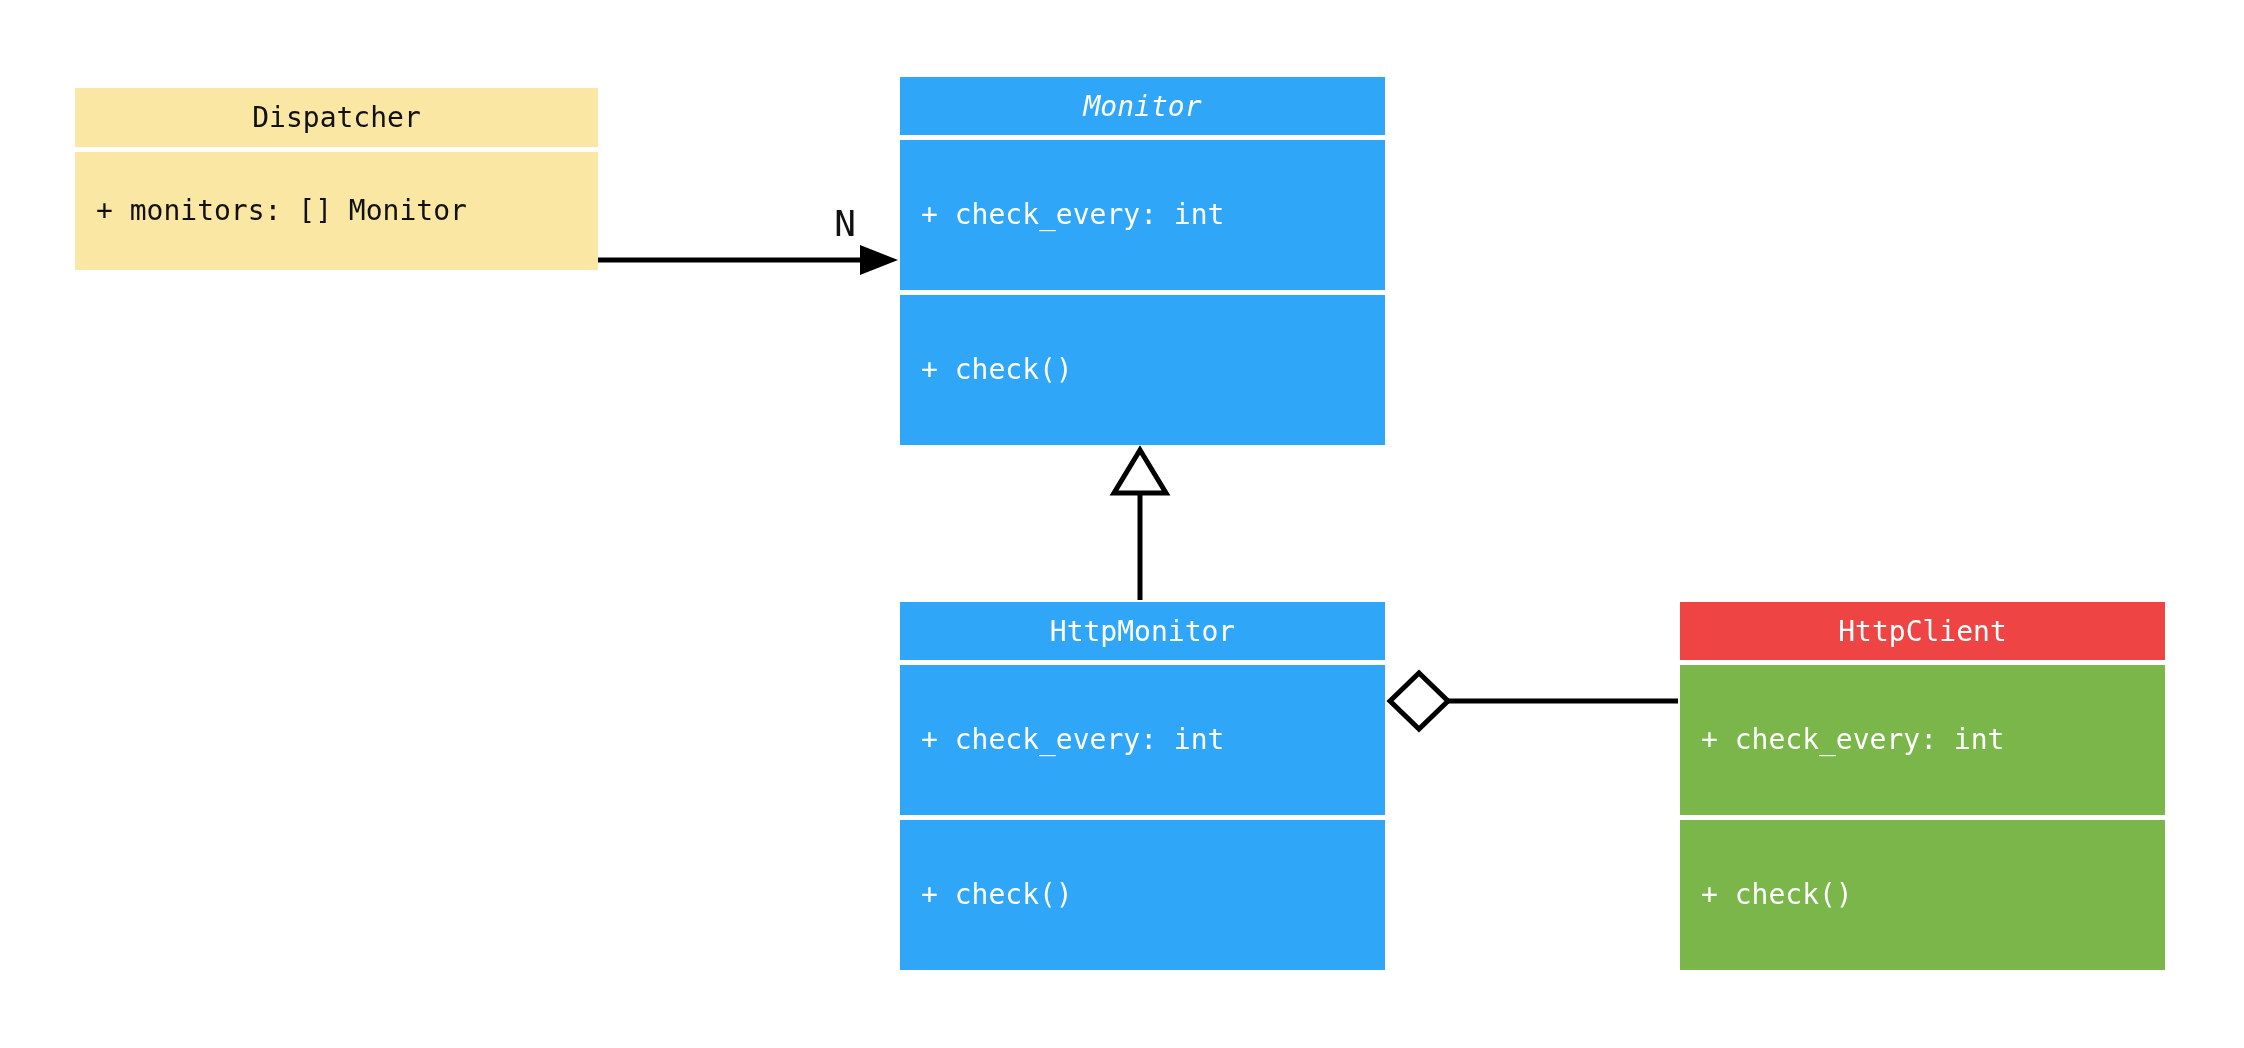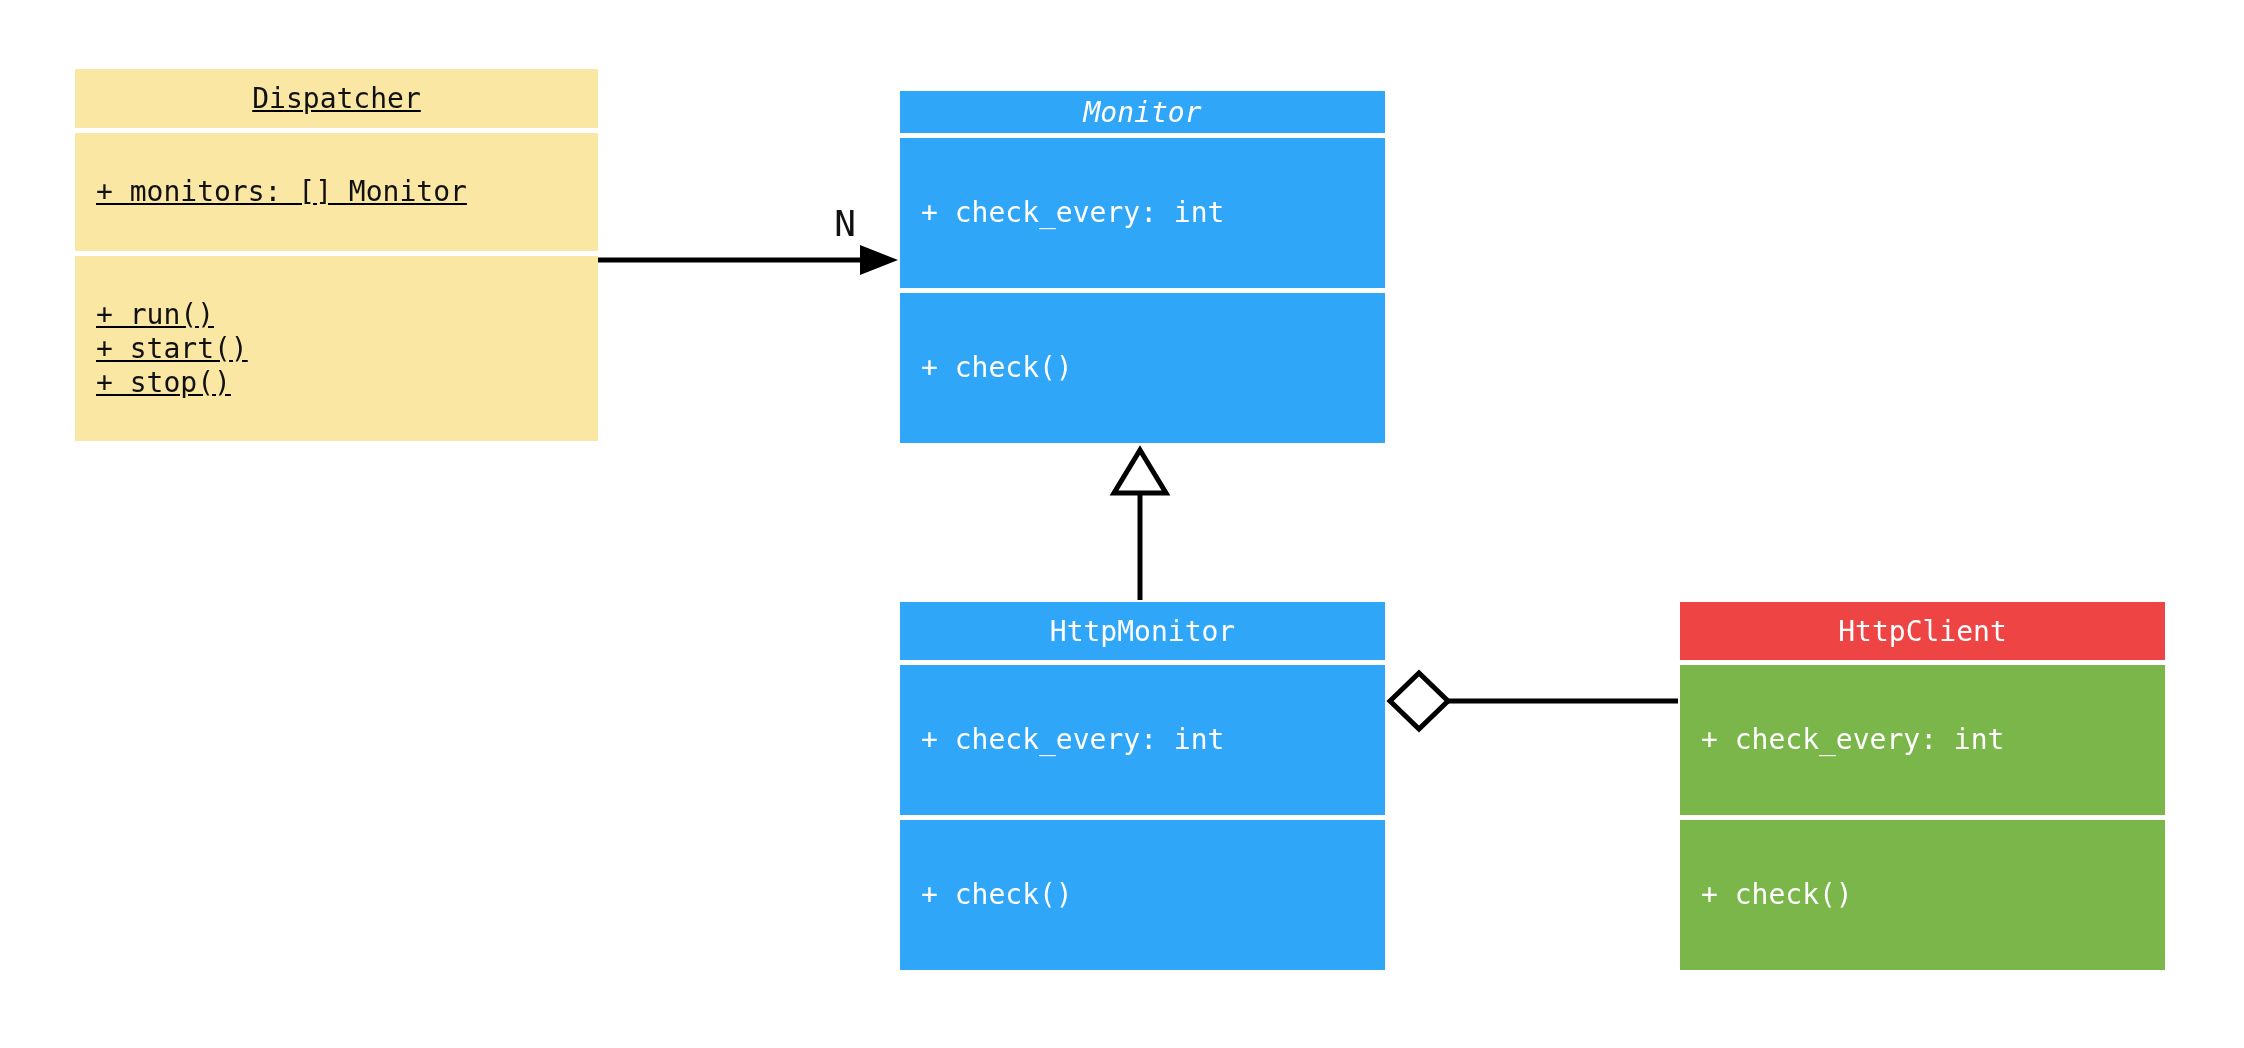--- a/index.html
+++ b/index.html
@@ -54,27 +54,27 @@
     display: flex;
     flex-direction: column;
     justify-content: center;
     padding-left: 21px;
   }
   .memline {
     line-height: 34px;
     white-space: pre;
   }
   
-  #box-dispatcher { left: 75px;  top: 69px;  width: 523px; text-decoration: underline; }
+  #box-dispatcher { left: 75px;  top: 88px;  width: 523px; }
   #box-dispatcher .title   { height: 59px; }
   #box-dispatcher .attrs   { height: 118px; }
   #box-dispatcher .methods { height: 185px; }
   
   #box-monitor { left: 900px; top: 77px; width: 485px; }
-  #box-monitor .title   { height: 42px; font-style: italic; margin-top: 14px; }
+  #box-monitor .title   { height: 58px; font-style: italic; }
   #box-monitor .attrs   { height: 150px; }
   #box-monitor .methods { height: 150px; }
   
   #box-httpmonitor { left: 900px; top: 602px; width: 485px; }
   #box-httpmonitor .title   { height: 58px; }
   #box-httpmonitor .attrs   { height: 150px; }
   #box-httpmonitor .methods { height: 150px; }
   
   #box-httpclient { left: 1680px; top: 602px; width: 485px; }
   #box-httpclient .title   { height: 58px; }
@@ -112,25 +112,20 @@
     </g>
   </svg>
 
   <div class="mult-label">N</div>
 
   <div class="uml-class" id="box-dispatcher">
     <div class="sect title" style="background-color: rgb(250, 231, 164); color: rgb(17, 17, 17);">Dispatcher</div>
     <div class="sect attrs" style="background-color: rgb(250, 231, 164); color: rgb(17, 17, 17);">
       <div class="memline">+ monitors: [] Monitor</div>
     </div>
-    <div class="sect methods" style="background-color: rgb(250, 231, 164); color: rgb(17, 17, 17);">
-      <div class="memline">+ run()</div>
-      <div class="memline">+ start()</div>
-      <div class="memline">+ stop()</div>
-    </div>
   </div>
 
   <div class="uml-class" id="box-monitor">
     <div class="sect title" style="background-color: rgb(47, 166, 248); color: rgb(255, 255, 255);">Monitor</div>
     <div class="sect attrs" style="background-color: rgb(47, 166, 248); color: rgb(255, 255, 255);">
       <div class="memline">+ check_every: int</div>
     </div>
     <div class="sect methods" style="background-color: rgb(47, 166, 248); color: rgb(255, 255, 255);">
       <div class="memline">+ check()</div>
     </div>

